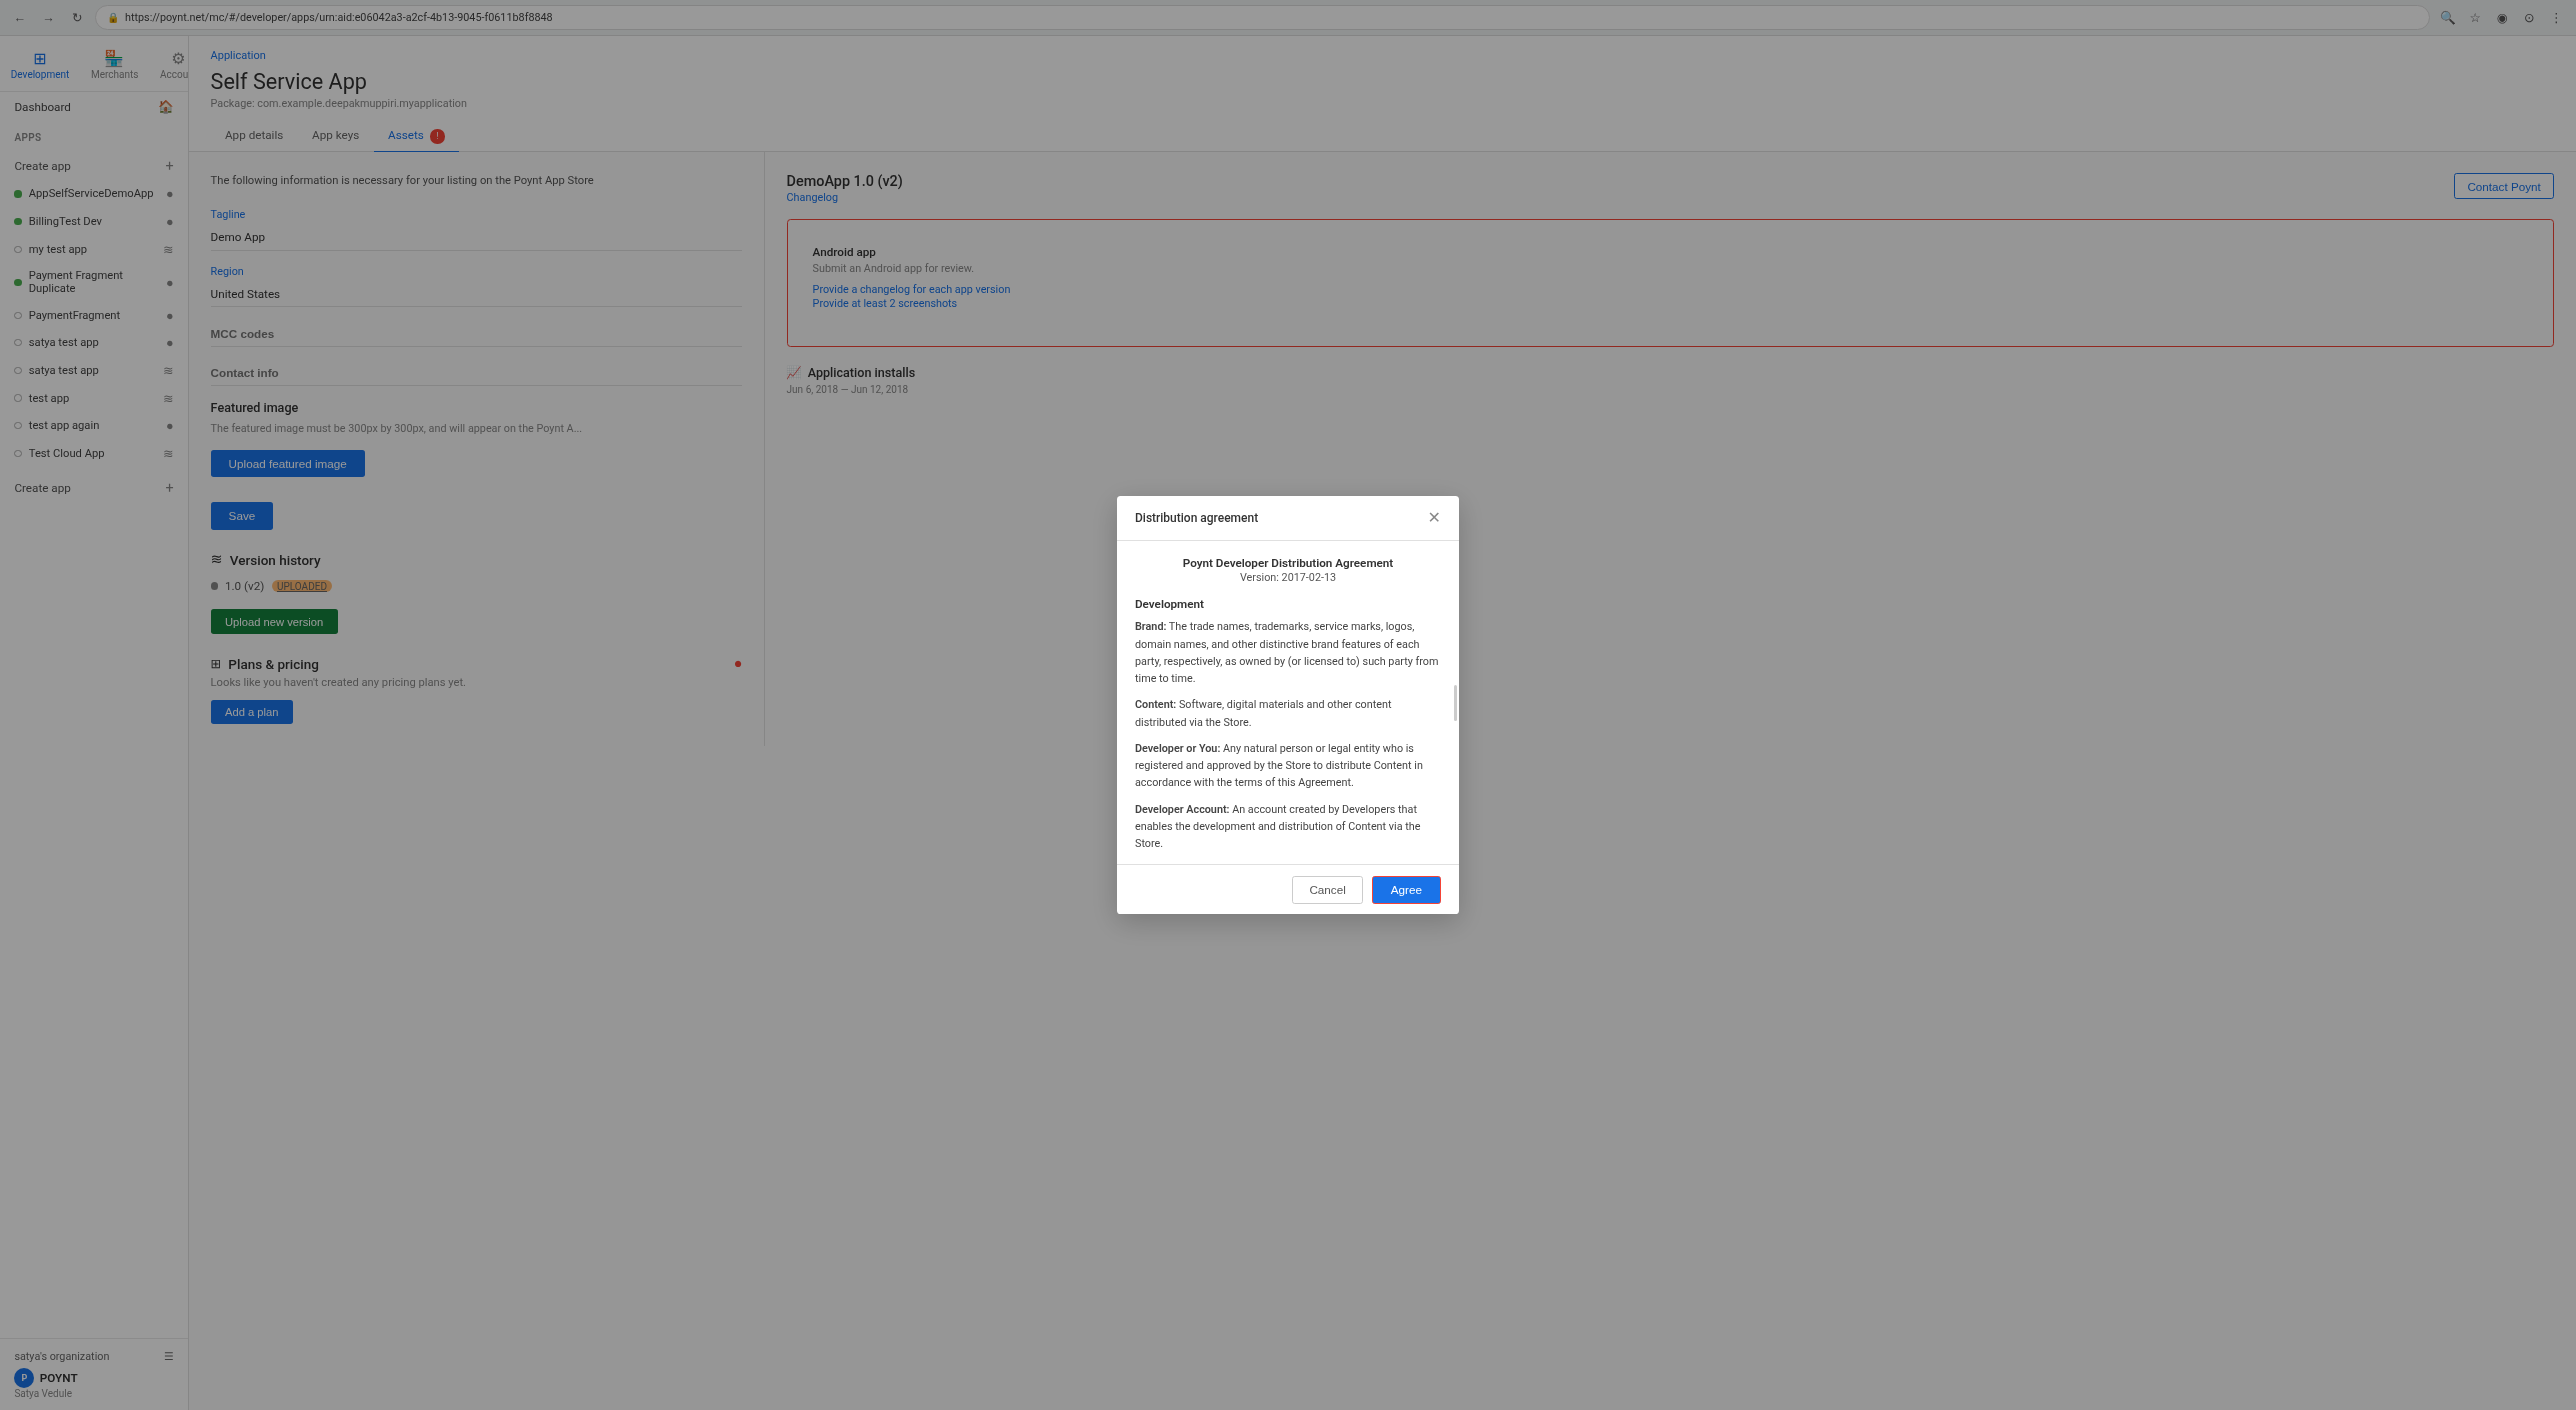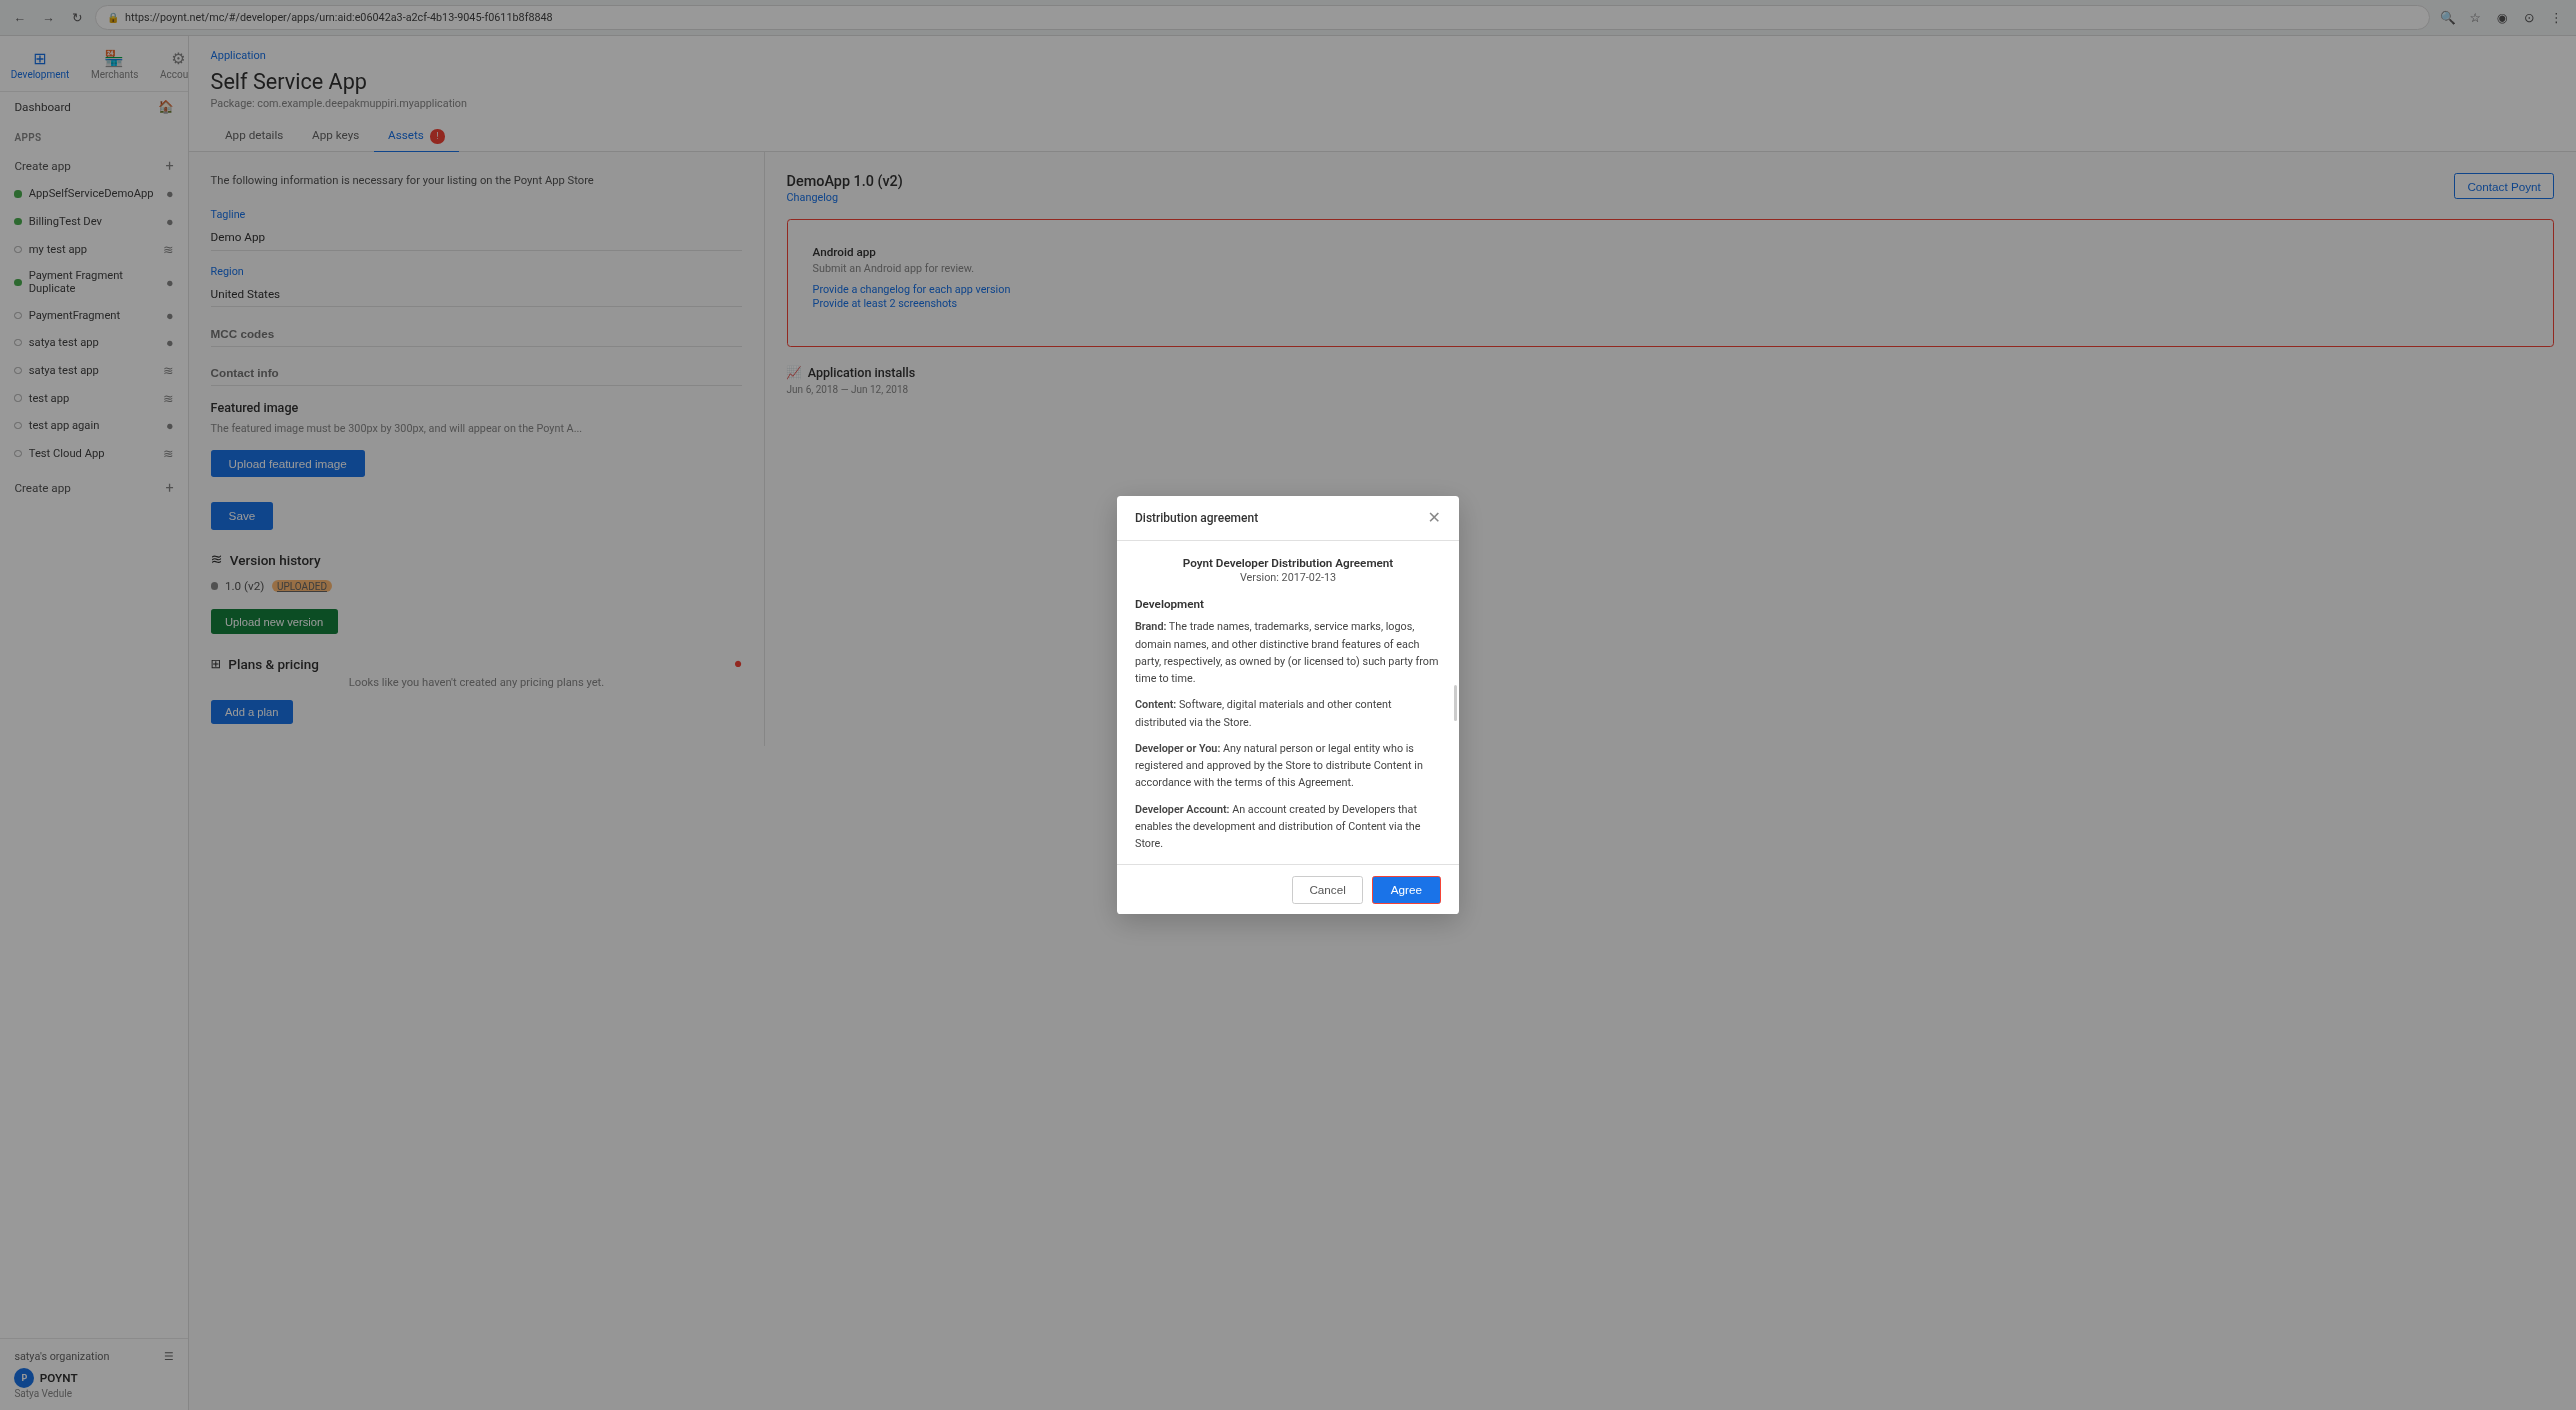--- a/index.html
+++ b/index.html
@@ -267,21 +267,21 @@
       padding: 6.3px 14.4px;
       border-radius: 2.7px;
       cursor: pointer;
       font-size: 11.2px;
       margin-top: 7.2px;
     }
 
     .plans-section { margin-top: 21.6px; }
     .plans-title { font-size: 13.5px; font-weight: 500; color: #333; margin-bottom: 3.6px; display: flex; align-items: center; justify-content: space-between; }
     .plans-error-icon { color: #f44336; font-size: 14.4px; }
-    .plans-desc { font-size: 11.2px; color: #888; margin-bottom: 10.8px; text-align: center; }
+    .plans-desc { font-size: 11.2px; color: #888; margin-bottom: 10.8px; }
     .add-plan-btn {
       background: #1a73e8;
       color: white;
       border: none;
       padding: 6.3px 14.4px;
       border-radius: 2.7px;
       cursor: pointer;
       font-size: 11.2px;
     }
 

